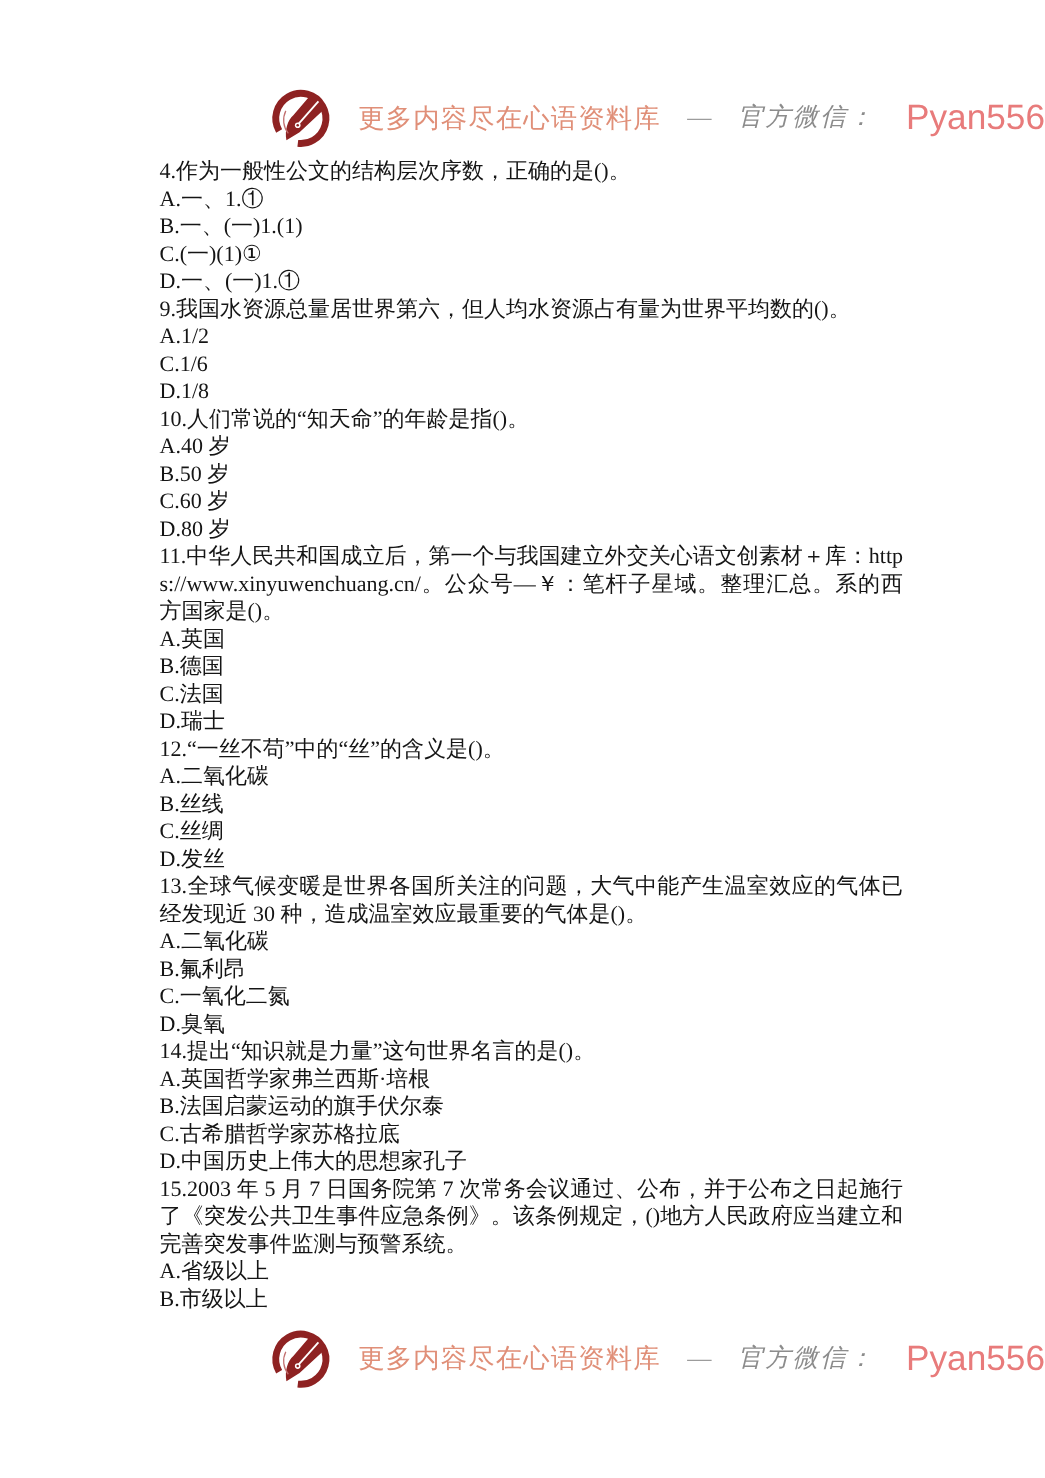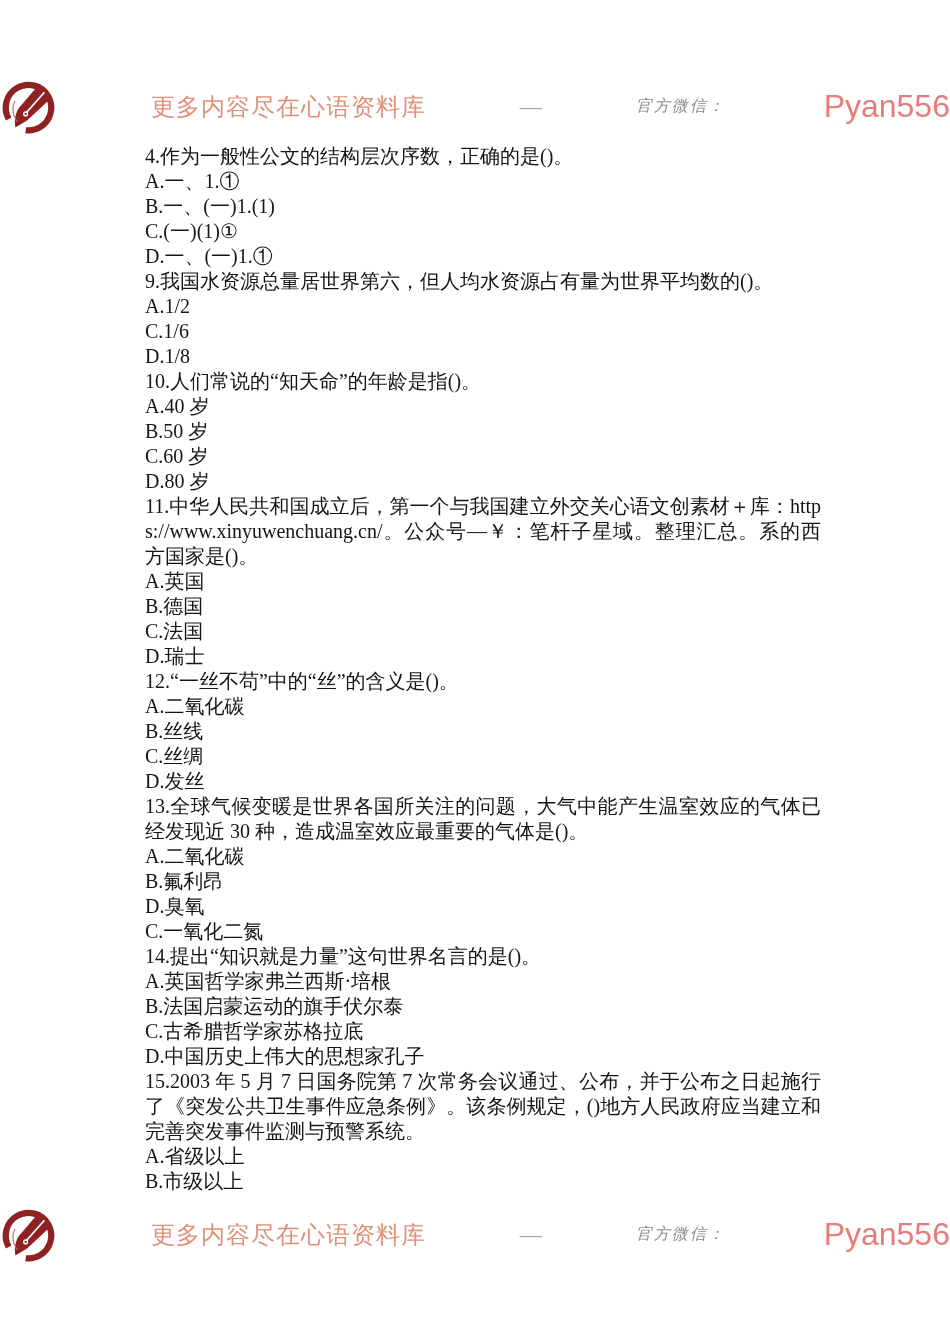--- a/index.html
+++ b/index.html
@@ -5,34 +5,34 @@
   html, body { margin: 0; padding: 0; }
   body {
     width: 950px; height: 1344px;
     position: relative; overflow: hidden;
     background: var(--page-bg, #ffffff);
     color: var(--body-text, #151515);
     font-family: "Liberation Serif", "DejaVu Serif", serif;
   }
   .brand-row {
     position: absolute; left: 0; width: 100%;
-    display: flex; align-items: center; justify-content: space-between;
-    gap: 7px; white-space: nowrap;
+    display: flex; align-items: center; justify-content: flex-end;
+    gap: 24px; white-space: nowrap;
   }
   .brand-row.header { top: 78px; }
   .brand-row.footer { top: 1206px; }
   .logo { width: 57px; height: 57px; flex: 0 0 auto; display: block; }
   .logo svg { width: 100%; height: 100%; display: block; }
   .brand-text {
     font-size: 24px; letter-spacing: 1px;
     color: var(--brand-text, #e08f78);
   }
   .separator { font-size: 22px; color: var(--separator, #9a9a9a); }
   .wechat-label {
-    font-size: 16px; font-style: italic; letter-spacing: 2px;
+    font-size: 23px; font-style: italic; letter-spacing: 2px;
     color: var(--wechat-label, #8c8c8c);
   }
   .wechat-id {
     font-family: "Liberation Sans", "DejaVu Sans", sans-serif;
     font-size: 32px; color: var(--wechat-id, #e87b7b);
     margin-left: 4px;
   }
   .content {
     position: absolute; left: 145px; top: 144px; width: 676px;
   }
@@ -96,22 +96,22 @@
       <p class="q-line q-title">12.“一丝不苟”中的“丝”的含义是()。</p>
       <p class="q-line q-option">A.二氧化碳</p>
       <p class="q-line q-option">B.丝线</p>
       <p class="q-line q-option">C.丝绸</p>
       <p class="q-line q-option">D.发丝</p>
     </div>
     <div class="question">
       <p class="q-line q-title">13.全球气候变暖是世界各国所关注的问题，大气中能产生温室效应的气体已经发现近 30 种，造成温室效应最重要的气体是()。</p>
       <p class="q-line q-option">A.二氧化碳</p>
       <p class="q-line q-option">B.氟利昂</p>
+      <p class="q-line q-option">C.一氧化二氮</p>
       <p class="q-line q-option">D.臭氧</p>
-      <p class="q-line q-option">C.一氧化二氮</p>
     </div>
     <div class="question">
       <p class="q-line q-title">14.提出“知识就是力量”这句世界名言的是()。</p>
       <p class="q-line q-option">A.英国哲学家弗兰西斯·培根</p>
       <p class="q-line q-option">B.法国启蒙运动的旗手伏尔泰</p>
       <p class="q-line q-option">C.古希腊哲学家苏格拉底</p>
       <p class="q-line q-option">D.中国历史上伟大的思想家孔子</p>
     </div>
     <div class="question">
       <p class="q-line q-title">15.2003 年 5 月 7 日国务院第 7 次常务会议通过、公布，并于公布之日起施行了《突发公共卫生事件应急条例》。该条例规定，()地方人民政府应当建立和完善突发事件监测与预警系统。</p>

